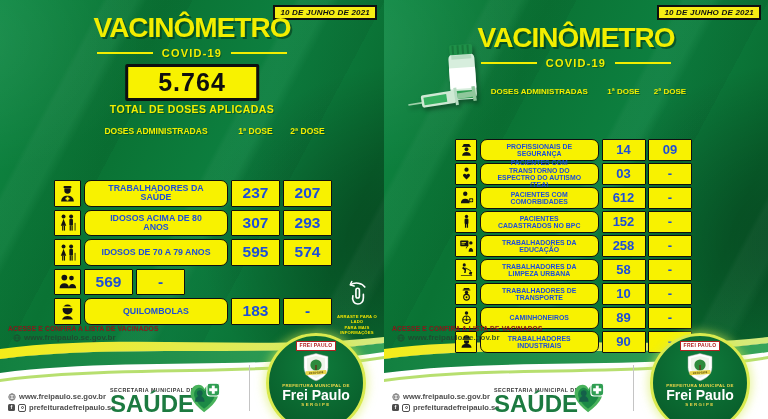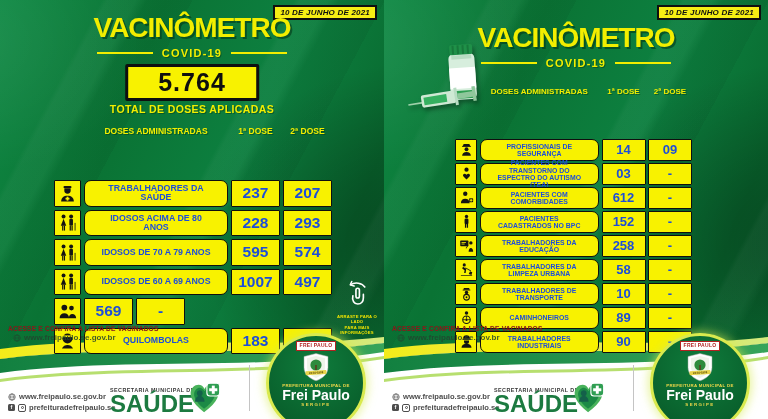--- a/index.html
+++ b/index.html
@@ -231,42 +231,32 @@
             <div class="cell dose-cell d1">237</div>
             <div class="cell dose-cell d2">207</div>
           </div>
           <div class="t-row">
             <div class="cell icon-cell">
               <svg class="pict" viewBox="0 0 24 24">
                 <use href="#elderly-couple-icon"></use>
               </svg>
             </div>
             <div class="cell label-cell">IDOSOS ACIMA DE 80 ANOS</div>
-            <div class="cell dose-cell d1">228</div>
+            <div class="cell dose-cell d1">307</div>
             <div class="cell dose-cell d2">293</div>
           </div>
           <div class="t-row">
             <div class="cell icon-cell">
               <svg class="pict" viewBox="0 0 24 24">
                 <use href="#elderly-couple-icon"></use>
               </svg>
             </div>
             <div class="cell label-cell">IDOSOS DE 70 A 79 ANOS</div>
             <div class="cell dose-cell d1">595</div>
             <div class="cell dose-cell d2">574</div>
-          </div>
-          <div class="t-row">
-            <div class="cell icon-cell">
-              <svg class="pict" viewBox="0 0 24 24">
-                <use href="#elderly-couple-icon"></use>
-              </svg>
-            </div>
-            <div class="cell label-cell">IDOSOS DE 60 A 69 ANOS</div>
-            <div class="cell dose-cell d1">1007</div>
-            <div class="cell dose-cell d2">497</div>
           </div>
           <div class="t-row">
             <div class="cell icon-cell">
               <svg class="pict" viewBox="0 0 24 24">
                 <use href="#people-icon"></use>
               </svg>
             </div>
             <div class="cell dose-cell d1">569</div>
             <div class="cell dose-cell d2">-</div>
           </div>

